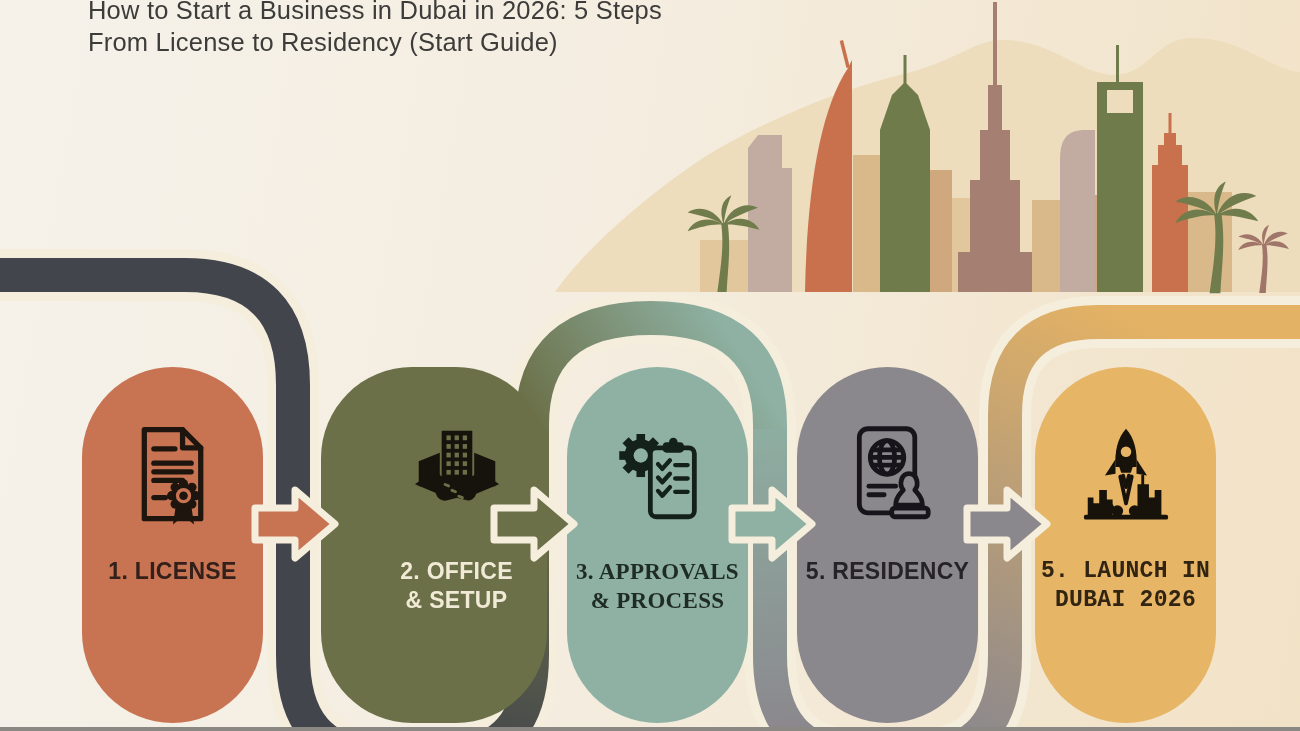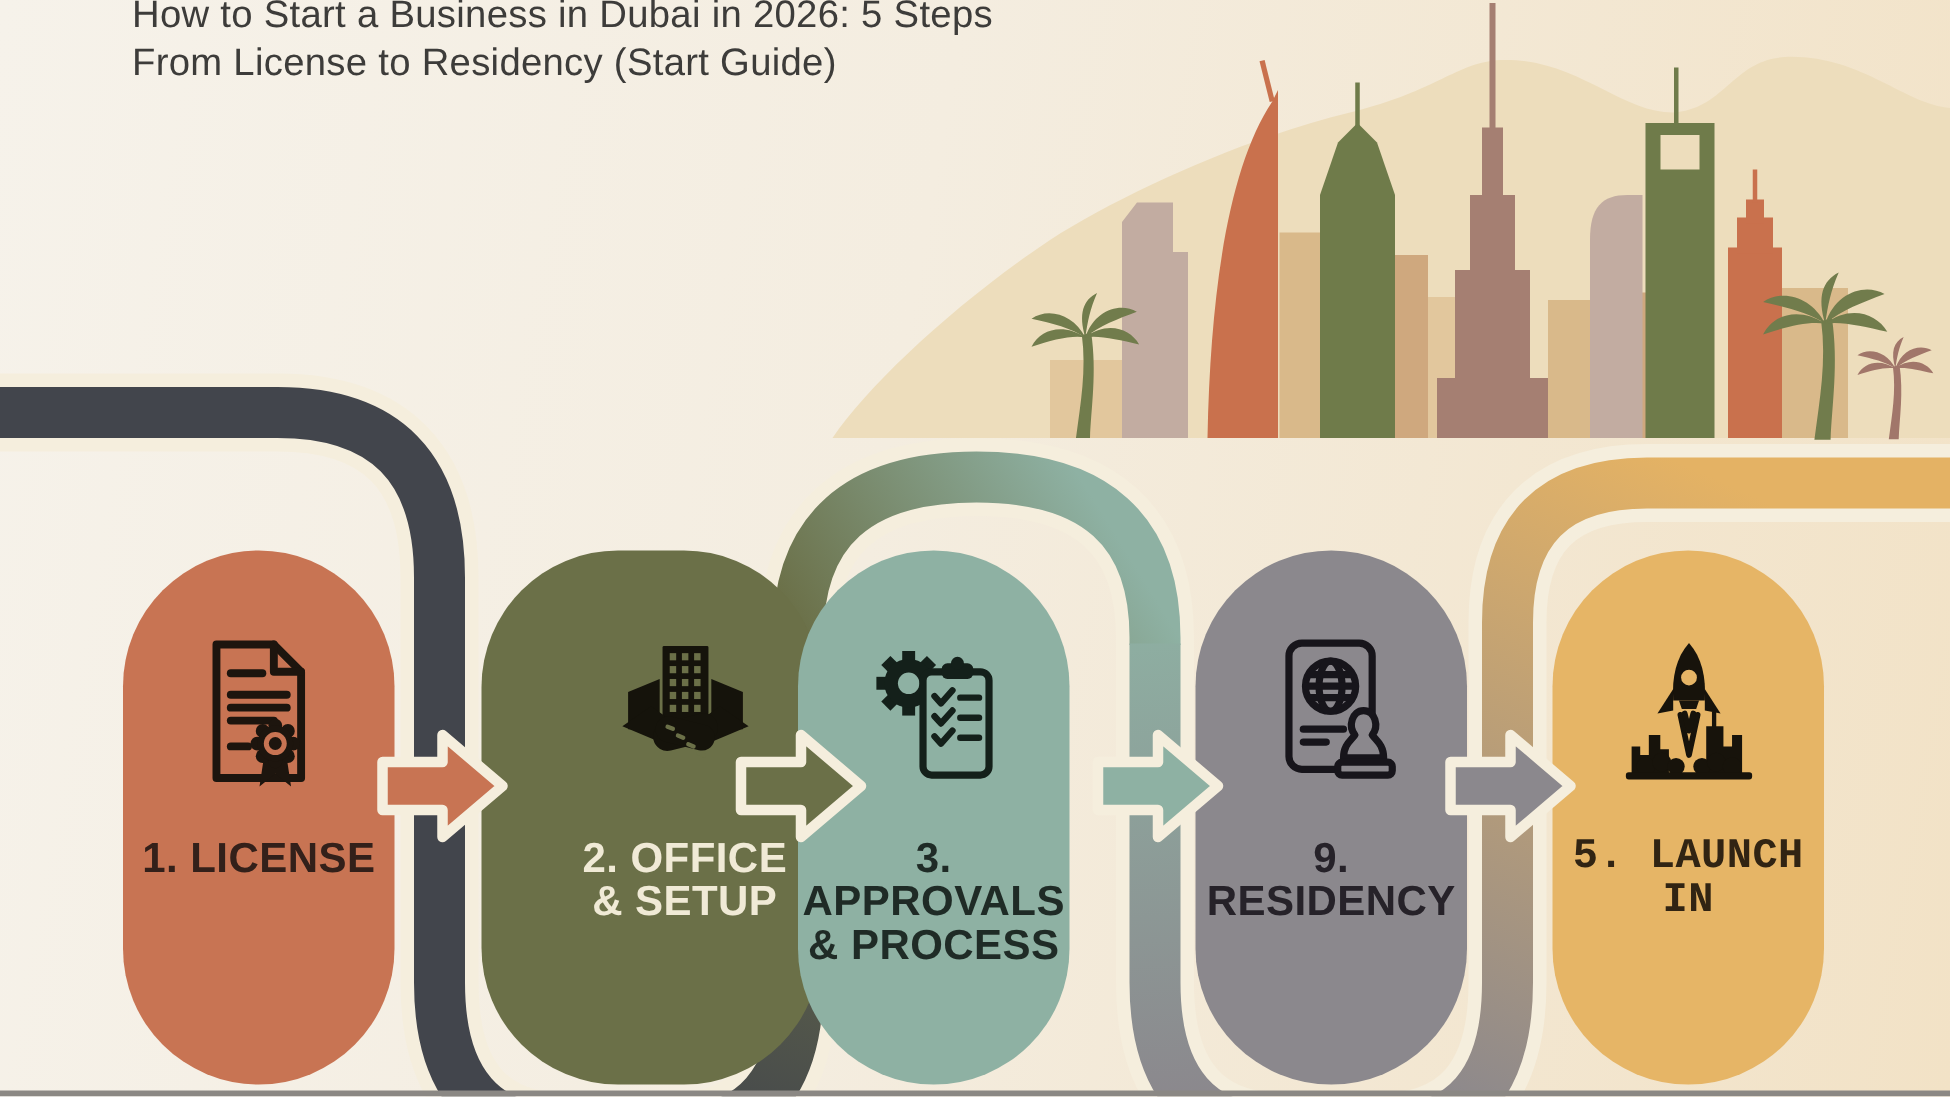--- a/index.html
+++ b/index.html
@@ -14,24 +14,24 @@
   }
   .skyline-svg{position:absolute;left:540px;top:0;width:760px;height:295px;z-index:1;}
   .flow-svg{position:absolute;left:0;top:0;width:1300px;height:731px;z-index:2;}
   .arrow-svg{position:absolute;left:0;top:0;width:1300px;height:731px;z-index:5;}
   .pill{
     position:absolute;top:367px;width:181px;height:356px;border-radius:91px;
     z-index:4;display:flex;flex-direction:column;align-items:center;
   }
   .pill .icon{margin-top:56px;width:96px;height:110px;}
   .pill .label{
-    margin-top:24px;text-align:center;font-weight:bold;font-size:28px;
+    margin-top:24px;text-align:center;font-weight:bold;font-size:23px;
     line-height:29px;letter-spacing:.3px;
   }
-  .p1{left:82px;} .p2{left:321px;padding-left:45px;} .p3{left:532px;} .p4{left:797px;} .p5{left:1035px;}
+  .p1{left:82px;} .p2{left:321px;padding-left:45px;} .p3{left:567px;font-family:Liberation Serif, serif;} .p4{left:797px;} .p5{left:1035px;}
   .bottom-bar{position:absolute;left:0;bottom:0;width:100%;height:4px;background:#8b8884;z-index:7;}
 </style>
 </head>
 <body>
 
 <div class="title">
   <div>How to Start a Business in Dubai in 2026: 5 Steps</div>
   <div>From License to Residency (Start Guide)</div>
 </div>
 
@@ -241,21 +241,21 @@
       <line x1="35" y1="44" x2="63" y2="44"></line>
       <line x1="30" y1="66" x2="58" y2="66"></line>
       <line x1="30" y1="75" x2="46" y2="75"></line>
     </g>
     <g stroke="#17151b" stroke-width="5" stroke-linejoin="round" fill="#8b888d">
       <path d="M 58,86 C 58,77 63,74 66,70 C 61,64 64,53 72,53 C 80,53 83,64 78,70 C 81,74 86,77 86,86 Z"></path>
       <rect x="54" y="89" width="38" height="9" rx="3"></rect>
     </g>
   </svg>
   <div class="label" style="color: rgb(38, 34, 41);">
-    <div>9. RESIDENCY</div>
+    <div>5. RESIDENCY</div>
   </div>
 </div>
 
 <div class="pill p5" style="background: rgb(230, 181, 102);">
   <svg class="icon" viewBox="0 0 100 115">
     <g fill="#17130b">
       <path d="M 10,98 L 10,78 L 16,78 L 16,84 L 22,84 L 22,70 L 30,70 L 30,80 L 36,80 L 36,98 Z"></path>
       <path d="M 62,98 L 62,64 L 66,64 L 66,54 L 69,54 L 69,64 L 74,64 L 74,78 L 80,78 L 80,70 L 87,70 L 87,98 Z"></path>
       <circle cx="20" cy="92" r="6.5"></circle>
         <circle cx="31" cy="89" r="6.5"></circle>
@@ -270,20 +270,21 @@
       <path d="M 43,46 L 45,52 L 55,52 L 57,46 Z"></path>
     </g>
     <circle cx="50" cy="30" r="5.5" fill="#e6b566"></circle>
     <g fill="none" stroke="#17130b" stroke-width="4" stroke-linecap="round" stroke-linejoin="round">
       <path d="M 44,56 L 50,84 L 56,56"></path>
       <path d="M 47,55 L 50,67 L 53,55"></path>
     </g>
   </svg>
   <div class="label" style="color: rgb(49, 36, 19); font-family: Liberation Mono, monospace;">
     <div>5. LAUNCH IN</div>
+    <div>DUBAI 2026</div>
   </div>
 </div>
 
 <svg class="arrow-svg" viewBox="0 0 1300 731" xmlns="http://www.w3.org/2000/svg">
   <g stroke-width="7" stroke-linejoin="round" stroke="#f5eedd">
     <polygon points="255,508 295,508 295,490 335,524 295,558 295,540 255,540" fill="#c87453"></polygon>
     <polygon points="494,508 534,508 534,490 574,524 534,558 534,540 494,540" fill="#6b7048"></polygon>
     <polygon points="732,508 772,508 772,490 812,524 772,558 772,540 732,540" fill="#8eb1a3"></polygon>
     <polygon points="967,508 1007,508 1007,490 1047,524 1007,558 1007,540 967,540" fill="#8b888d"></polygon>
   </g>

